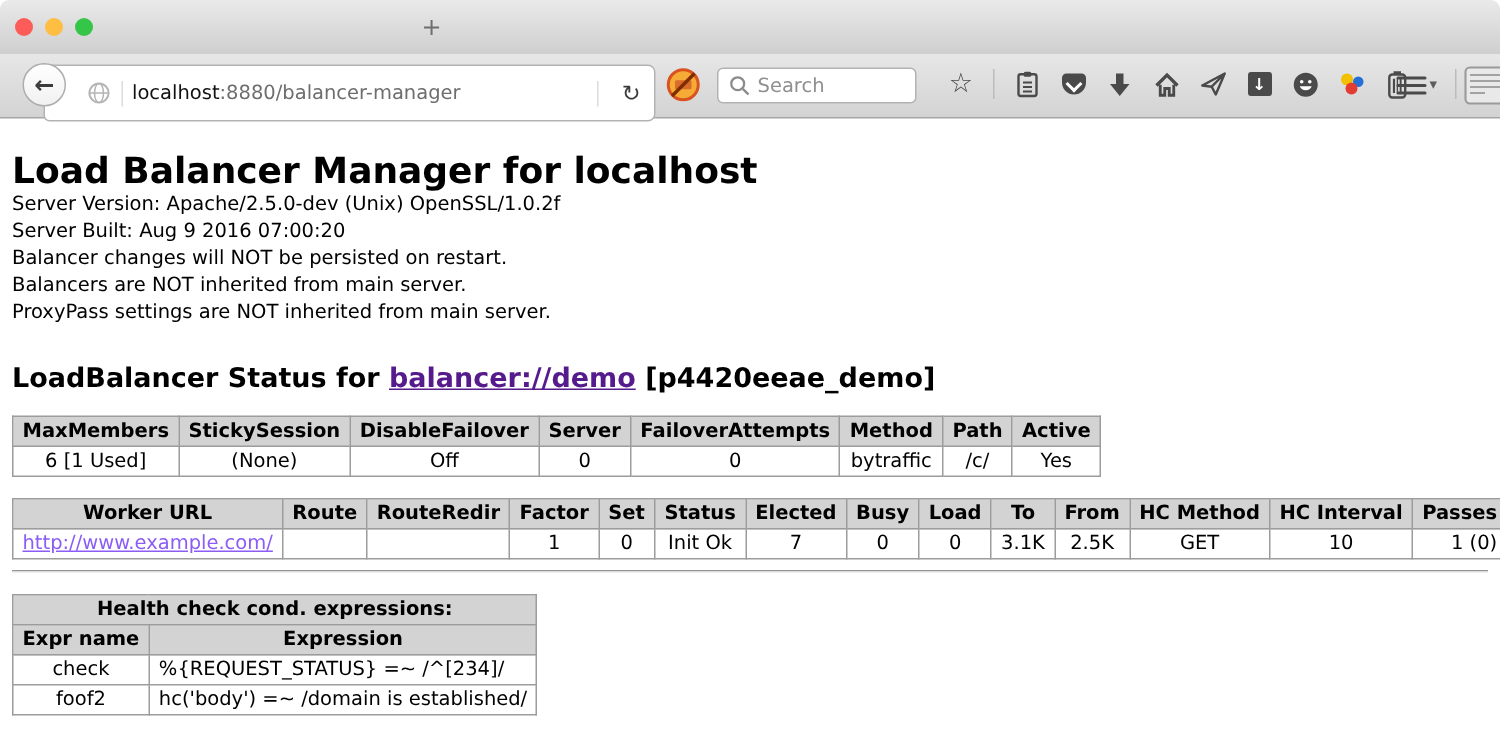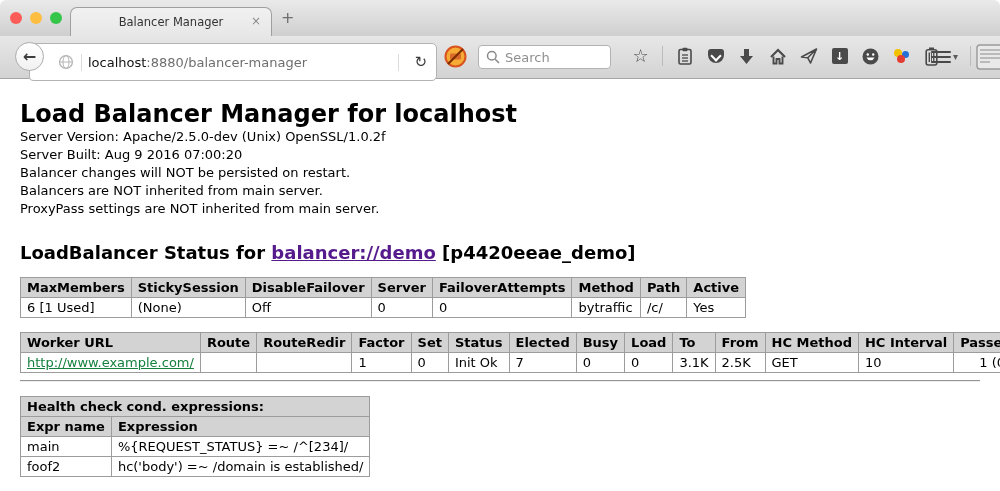--- a/index.html
+++ b/index.html
@@ -64,52 +64,48 @@
   .dots span { position:absolute; border-radius:50%; }
   .dot-y { width:8px; height:8px; background:#f3c000; left:2px; top:1px; }
   .dot-b { width:7px; height:7px; background:#2470d8; left:10px; top:3px; }
   .dot-r { width:8px; height:8px; background:#e33c32; left:5px; top:7px; }
   .caret { font-size:10px; color:#5c5c5c; }
   .hamburger { position:absolute; left:931px; top:12px; width:20px; }
   .hamburger div { height:2.5px; background:#4a4a4a; margin:2.5px 0; border-radius:1px; }
   .gridicon { position:absolute; left:976px; top:8px; width:30px; height:26px; overflow:hidden; }
 
   
-  .content { background:#fff; padding:0 20px; color:#000; }
+  .content { background:#fff; padding:0 8px; color:#000; }
   h1.ptitle { font-size:24px; font-weight:bold; padding-top:21px; letter-spacing:0; }
   .info { font-size:13px; line-height:18px; }
   h3.status { margin-top:24px; font-size:18px; font-weight:bold; }
   h3.status a { color:#551a8b; text-decoration:underline; }
   table.tbl { border-collapse:collapse; margin-top:14px; font-size:13px;
     border:1px solid #7f7f7f; }
   .tbl th, .tbl td { border:1px solid #9c9c9c; padding:2px 6px;
-    white-space:nowrap; text-align:left; }
+    white-space:nowrap; text-align:center; }
   .tbl th { background:#d3d3d3; font-weight:bold; }
   .tbl td.l { text-align:left; } .tbl td.r { text-align:right; }
-  .tbl a { color:#15803d; text-decoration:underline; }
+  .tbl a { color:#8b5cf6; text-decoration:underline; }
   .tbl td:empty { min-width:20px; }
   hr.rule { border:none; border-top:1px solid #949494; border-bottom:1px solid #efefef;
     margin:7px 0 0 0; }
   .health { margin-top:6px; }
   svg { display:block; }
 </style>
 </head>
 <body>
 
 <div class="window">
 
   <div class="titlebar">
     <div class="lights">
       <div class="light" style="background:#fc5c57"></div>
       <div class="light" style="background:#fdbe41"></div>
       <div class="light" style="background:#35c649"></div>
-    </div>
-    <div class="tab">
-      <span class="tab-title">Balancer Manager</span>
-      <span class="tab-close">×</span>
     </div>
     <span class="newtab">+</span>
   </div>
 
   <div class="toolbar">
     <div class="backbtn">
       <span>←</span>
     </div>
     <div class="urlbar">
       <span class="ticon">
@@ -299,21 +295,21 @@
     <table class="tbl health">
       <tbody>
           <tr>
         <th colspan="2">Health check cond. expressions:</th>
       </tr>
       <tr>
         <th>Expr name</th>
         <th>Expression</th>
       </tr>
       <tr>
-        <td>main</td>
+        <td>check</td>
         <td class="l">%{REQUEST_STATUS} =~ /^[234]/</td>
       </tr>
       <tr>
         <td>foof2</td>
         <td class="l">hc('body') =~ /domain is established/</td>
       </tr>
     </tbody>
       </table>
 
   </div>

